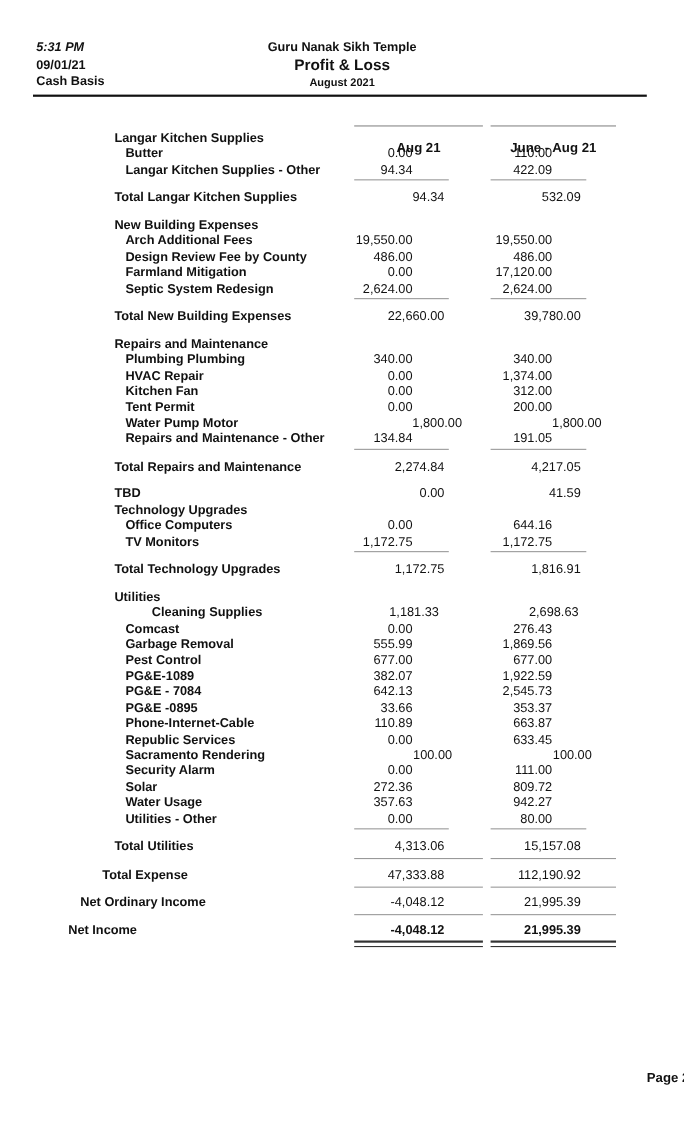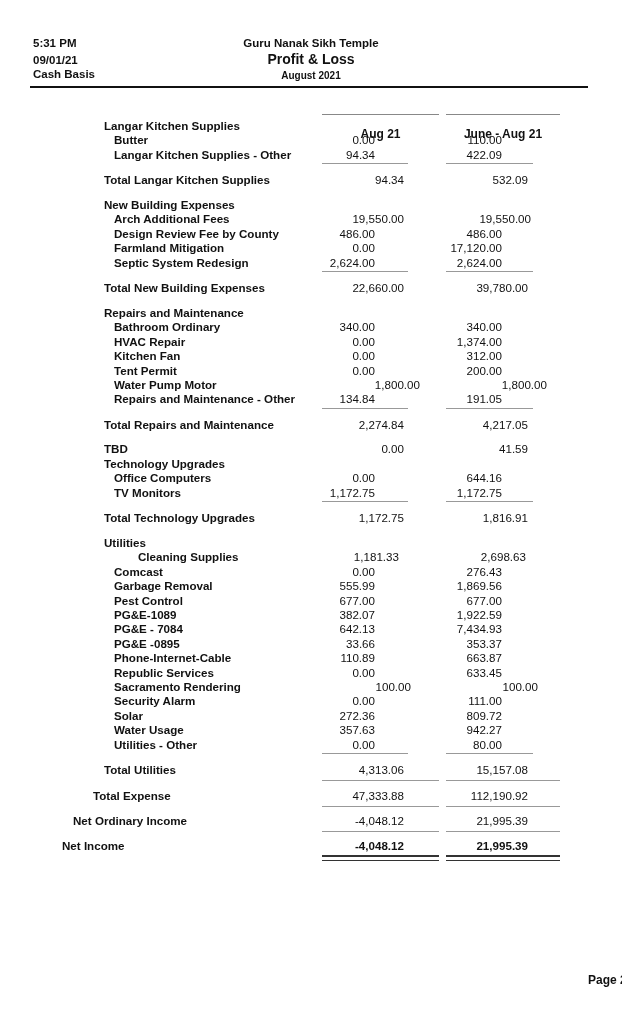--- a/index.html
+++ b/index.html
@@ -21,21 +21,21 @@
   .ul1 { left:322px; width:86px; }
   .ul2 { left:446px; width:87px; }
   .tl1 { left:322px; width:117px; }
   .tl2 { left:446px; width:114px; }
   .bold-vals .v1, .bold-vals .v2 { font-weight:bold; }
   .dbl { position:absolute; height:3px; border-top:2px solid #333; border-bottom:1px solid #333; }
 </style>
 </head>
 <body>
 
-<div class="abs hdr-left" style="top:37px;">5:31 PM</div>
+<div class="abs hdr-left" style="top:37px;font-style:italic;">5:31 PM</div>
 <div class="abs hdr-left" style="top:54px;">09/01/21</div>
 <div class="abs hdr-left" style="top:68px;">Cash Basis</div>
 <div class="abs hdr-center" style="top:37px;font-size:11.5px;font-weight:bold;">Guru Nanak Sikh Temple</div>
 <div class="abs hdr-center" style="top:51px;font-size:14px;font-weight:bold;">Profit &amp; Loss</div>
 <div class="abs hdr-center" style="top:70px;font-size:10px;font-weight:bold;">August 2021</div>
 <div class="rule-thick"></div>
 
 <div class="abs colhdr" style="left:322px;width:117px;">Aug 21</div>
 <div class="colhdr-line" style="left:322px;width:117px;"></div>
 <div class="abs colhdr" style="left:446px;width:114px;">June - Aug 21</div>
@@ -58,21 +58,21 @@
     <div class="ul ul1" style="top: 163.2px;"></div>
     <div class="ul ul2" style="top: 163.2px;"></div>
     <div class="row total" style="top: 173.2px;">
       <span class="label" style="left: 104px;">Total Langar Kitchen Supplies</span>
       <span class="v1">94.34</span>
       <span class="v2">532.09</span>
     </div>
     <div class="row" style="top: 198px;">
       <span class="label" style="left: 104px;">New Building Expenses</span>
     </div>
-    <div class="row" style="top: 212.4px; padding-left: 29px;">
+    <div class="row" style="top: 212.4px;">
       <span class="label" style="left: 114px;">Arch Additional Fees</span>
       <span class="v1">19,550.00</span>
       <span class="v2">19,550.00</span>
     </div>
     <div class="row" style="top: 226.8px;">
       <span class="label" style="left: 114px;">Design Review Fee by County</span>
       <span class="v1">486.00</span>
       <span class="v2">486.00</span>
     </div>
     <div class="row" style="top: 241.2px;">
@@ -89,21 +89,21 @@
     <div class="ul ul2" style="top: 271px;"></div>
     <div class="row total" style="top: 281px;">
       <span class="label" style="left: 104px;">Total New Building Expenses</span>
       <span class="v1">22,660.00</span>
       <span class="v2">39,780.00</span>
     </div>
     <div class="row" style="top: 306px;">
       <span class="label" style="left: 104px;">Repairs and Maintenance</span>
     </div>
     <div class="row" style="top: 320.4px;">
-      <span class="label" style="left: 114px;">Bathroom Ordinary</span>
+      <span class="label" style="left: 114px;">Plumbing Plumbing</span>
       <span class="v1">340.00</span>
       <span class="v2">340.00</span>
     </div>
     <div class="row" style="top: 334.8px;">
       <span class="label" style="left: 114px;">HVAC Repair</span>
       <span class="v1">0.00</span>
       <span class="v2">1,374.00</span>
     </div>
     <div class="row" style="top: 349.2px;">
       <span class="label" style="left: 114px;">Kitchen Fan</span>
@@ -181,21 +181,21 @@
       <span class="v2">677.00</span>
     </div>
     <div class="row" style="top: 608px;">
       <span class="label" style="left: 114px;">PG&amp;E-1089</span>
       <span class="v1">382.07</span>
       <span class="v2">1,922.59</span>
     </div>
     <div class="row" style="top: 622.4px;">
       <span class="label" style="left: 114px;">PG&amp;E - 7084</span>
       <span class="v1">642.13</span>
-      <span class="v2">7,434.93</span>
+      <span class="v2">2,545.73</span>
     </div>
     <div class="row" style="top: 636.8px;">
       <span class="label" style="left: 114px;">PG&amp;E -0895</span>
       <span class="v1">33.66</span>
       <span class="v2">353.37</span>
     </div>
     <div class="row" style="top: 651.2px;">
       <span class="label" style="left: 114px;">Phone-Internet-Cable</span>
       <span class="v1">110.89</span>
       <span class="v2">663.87</span>

